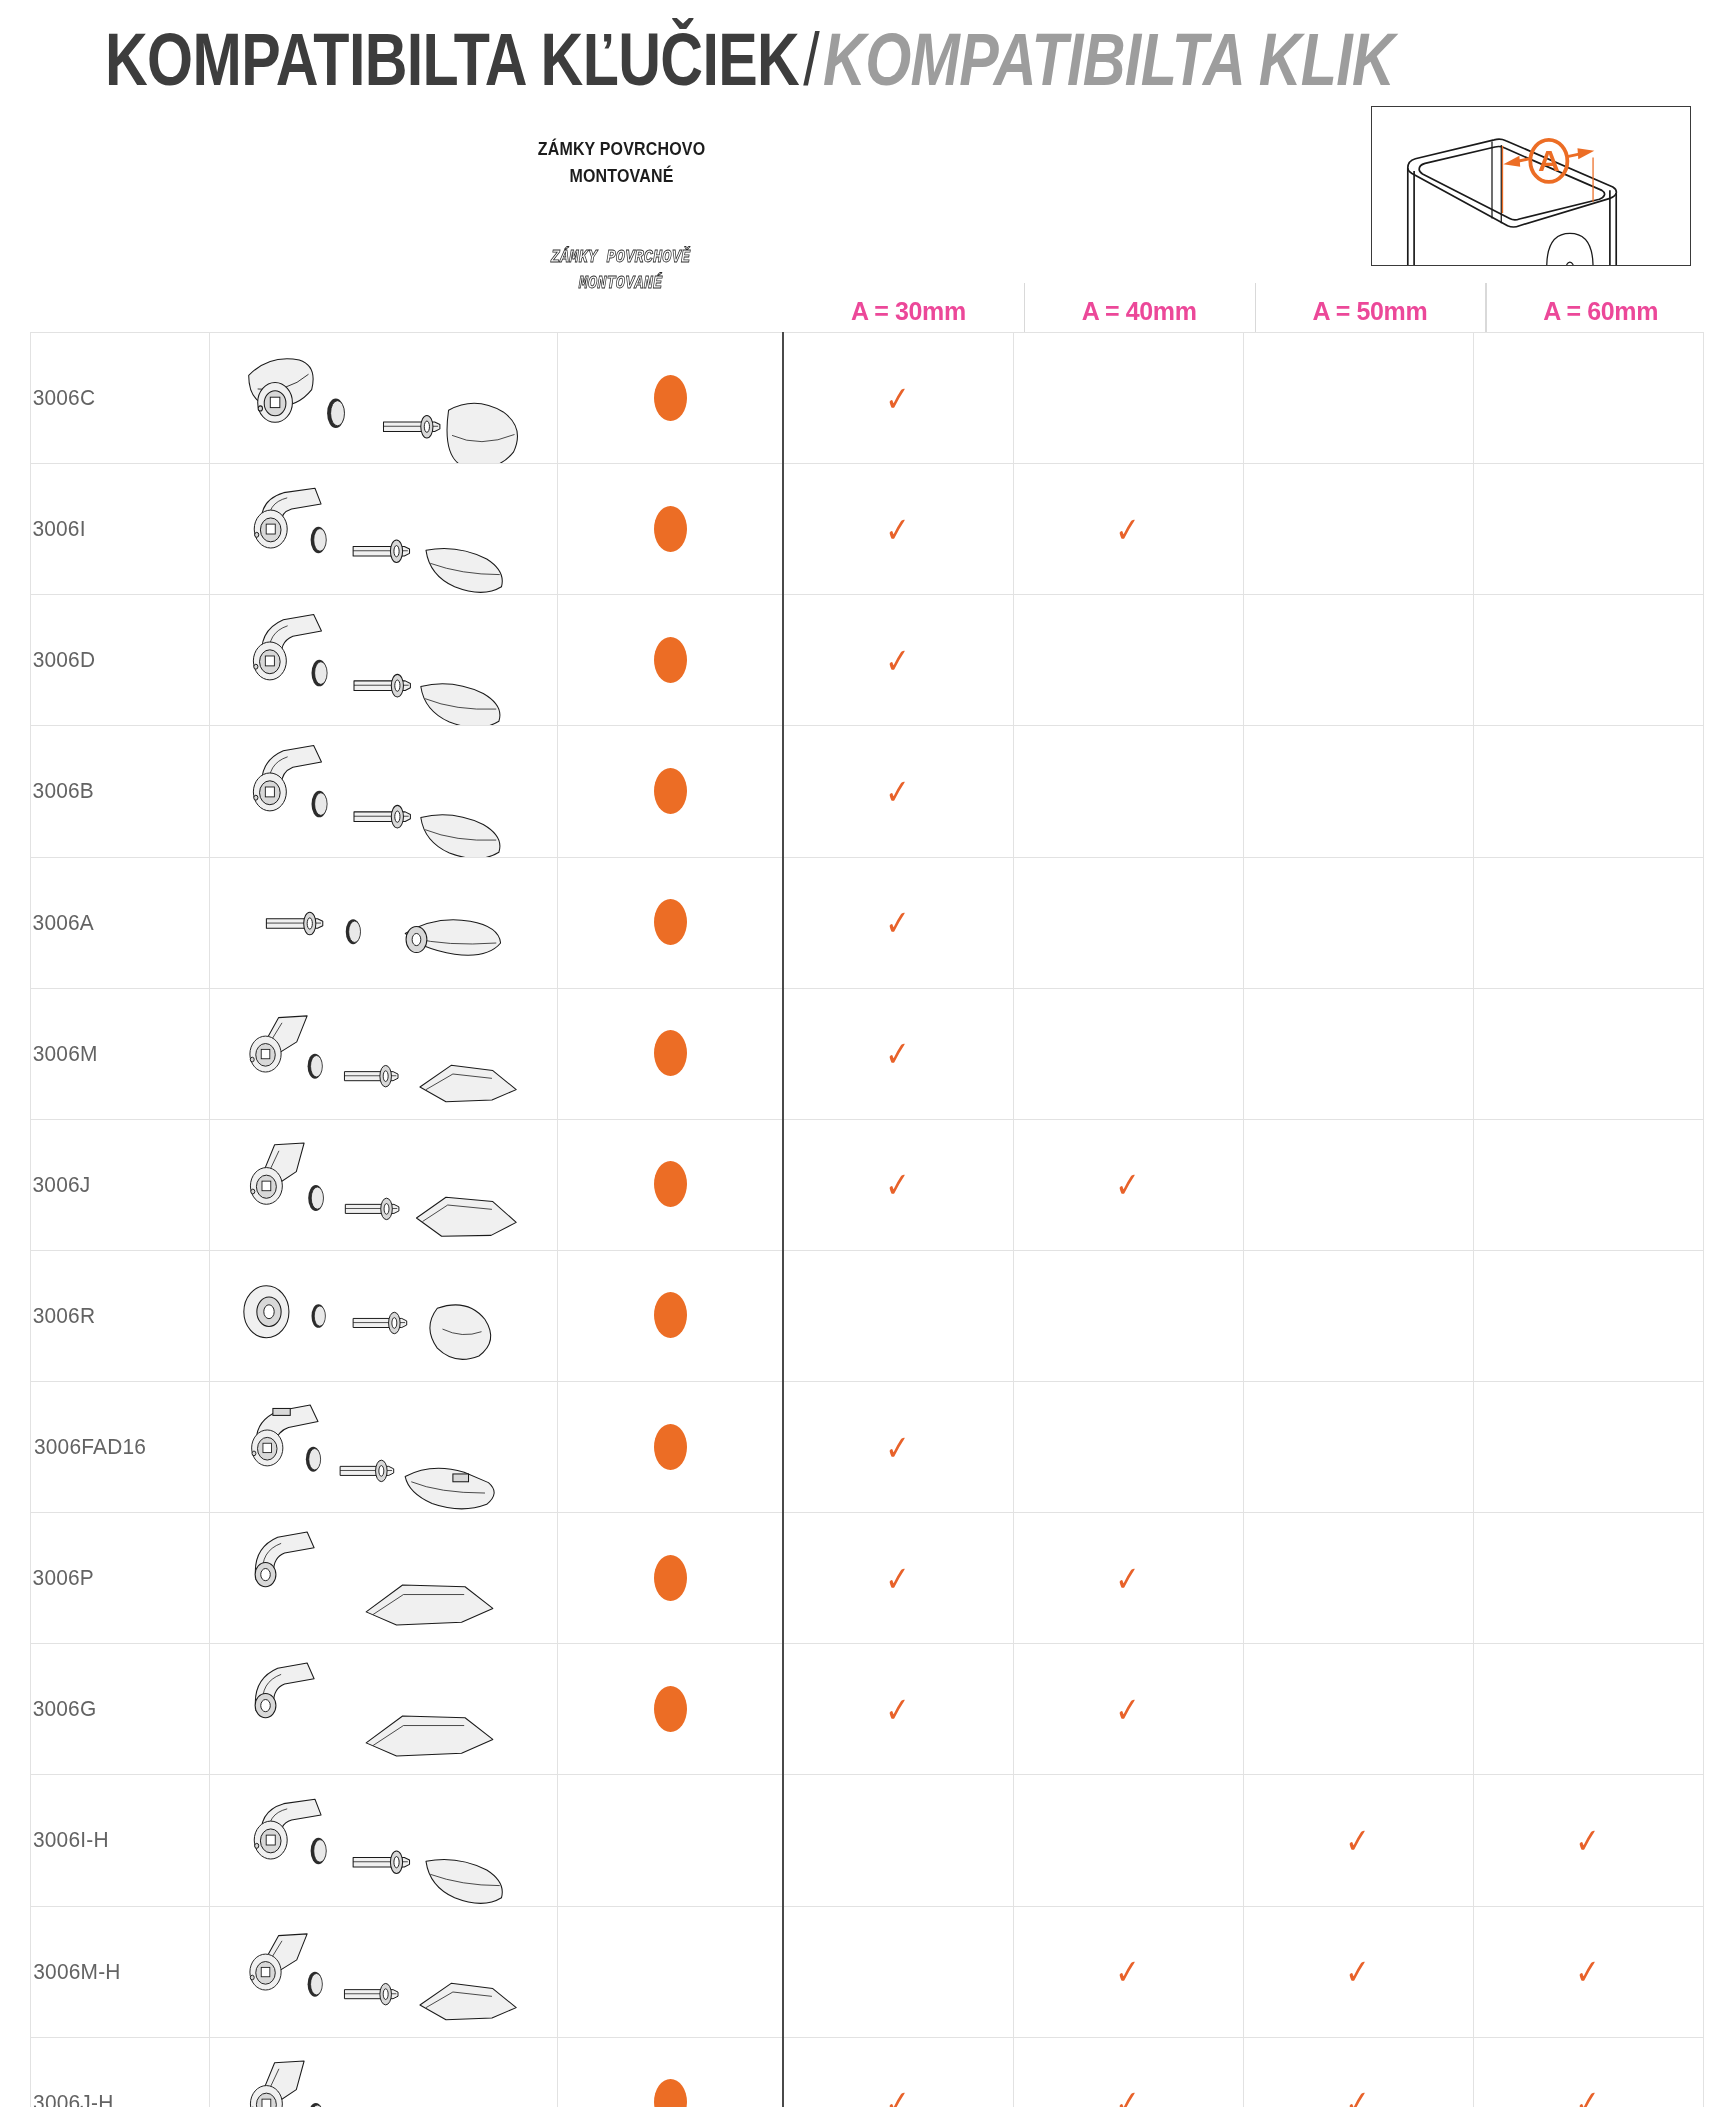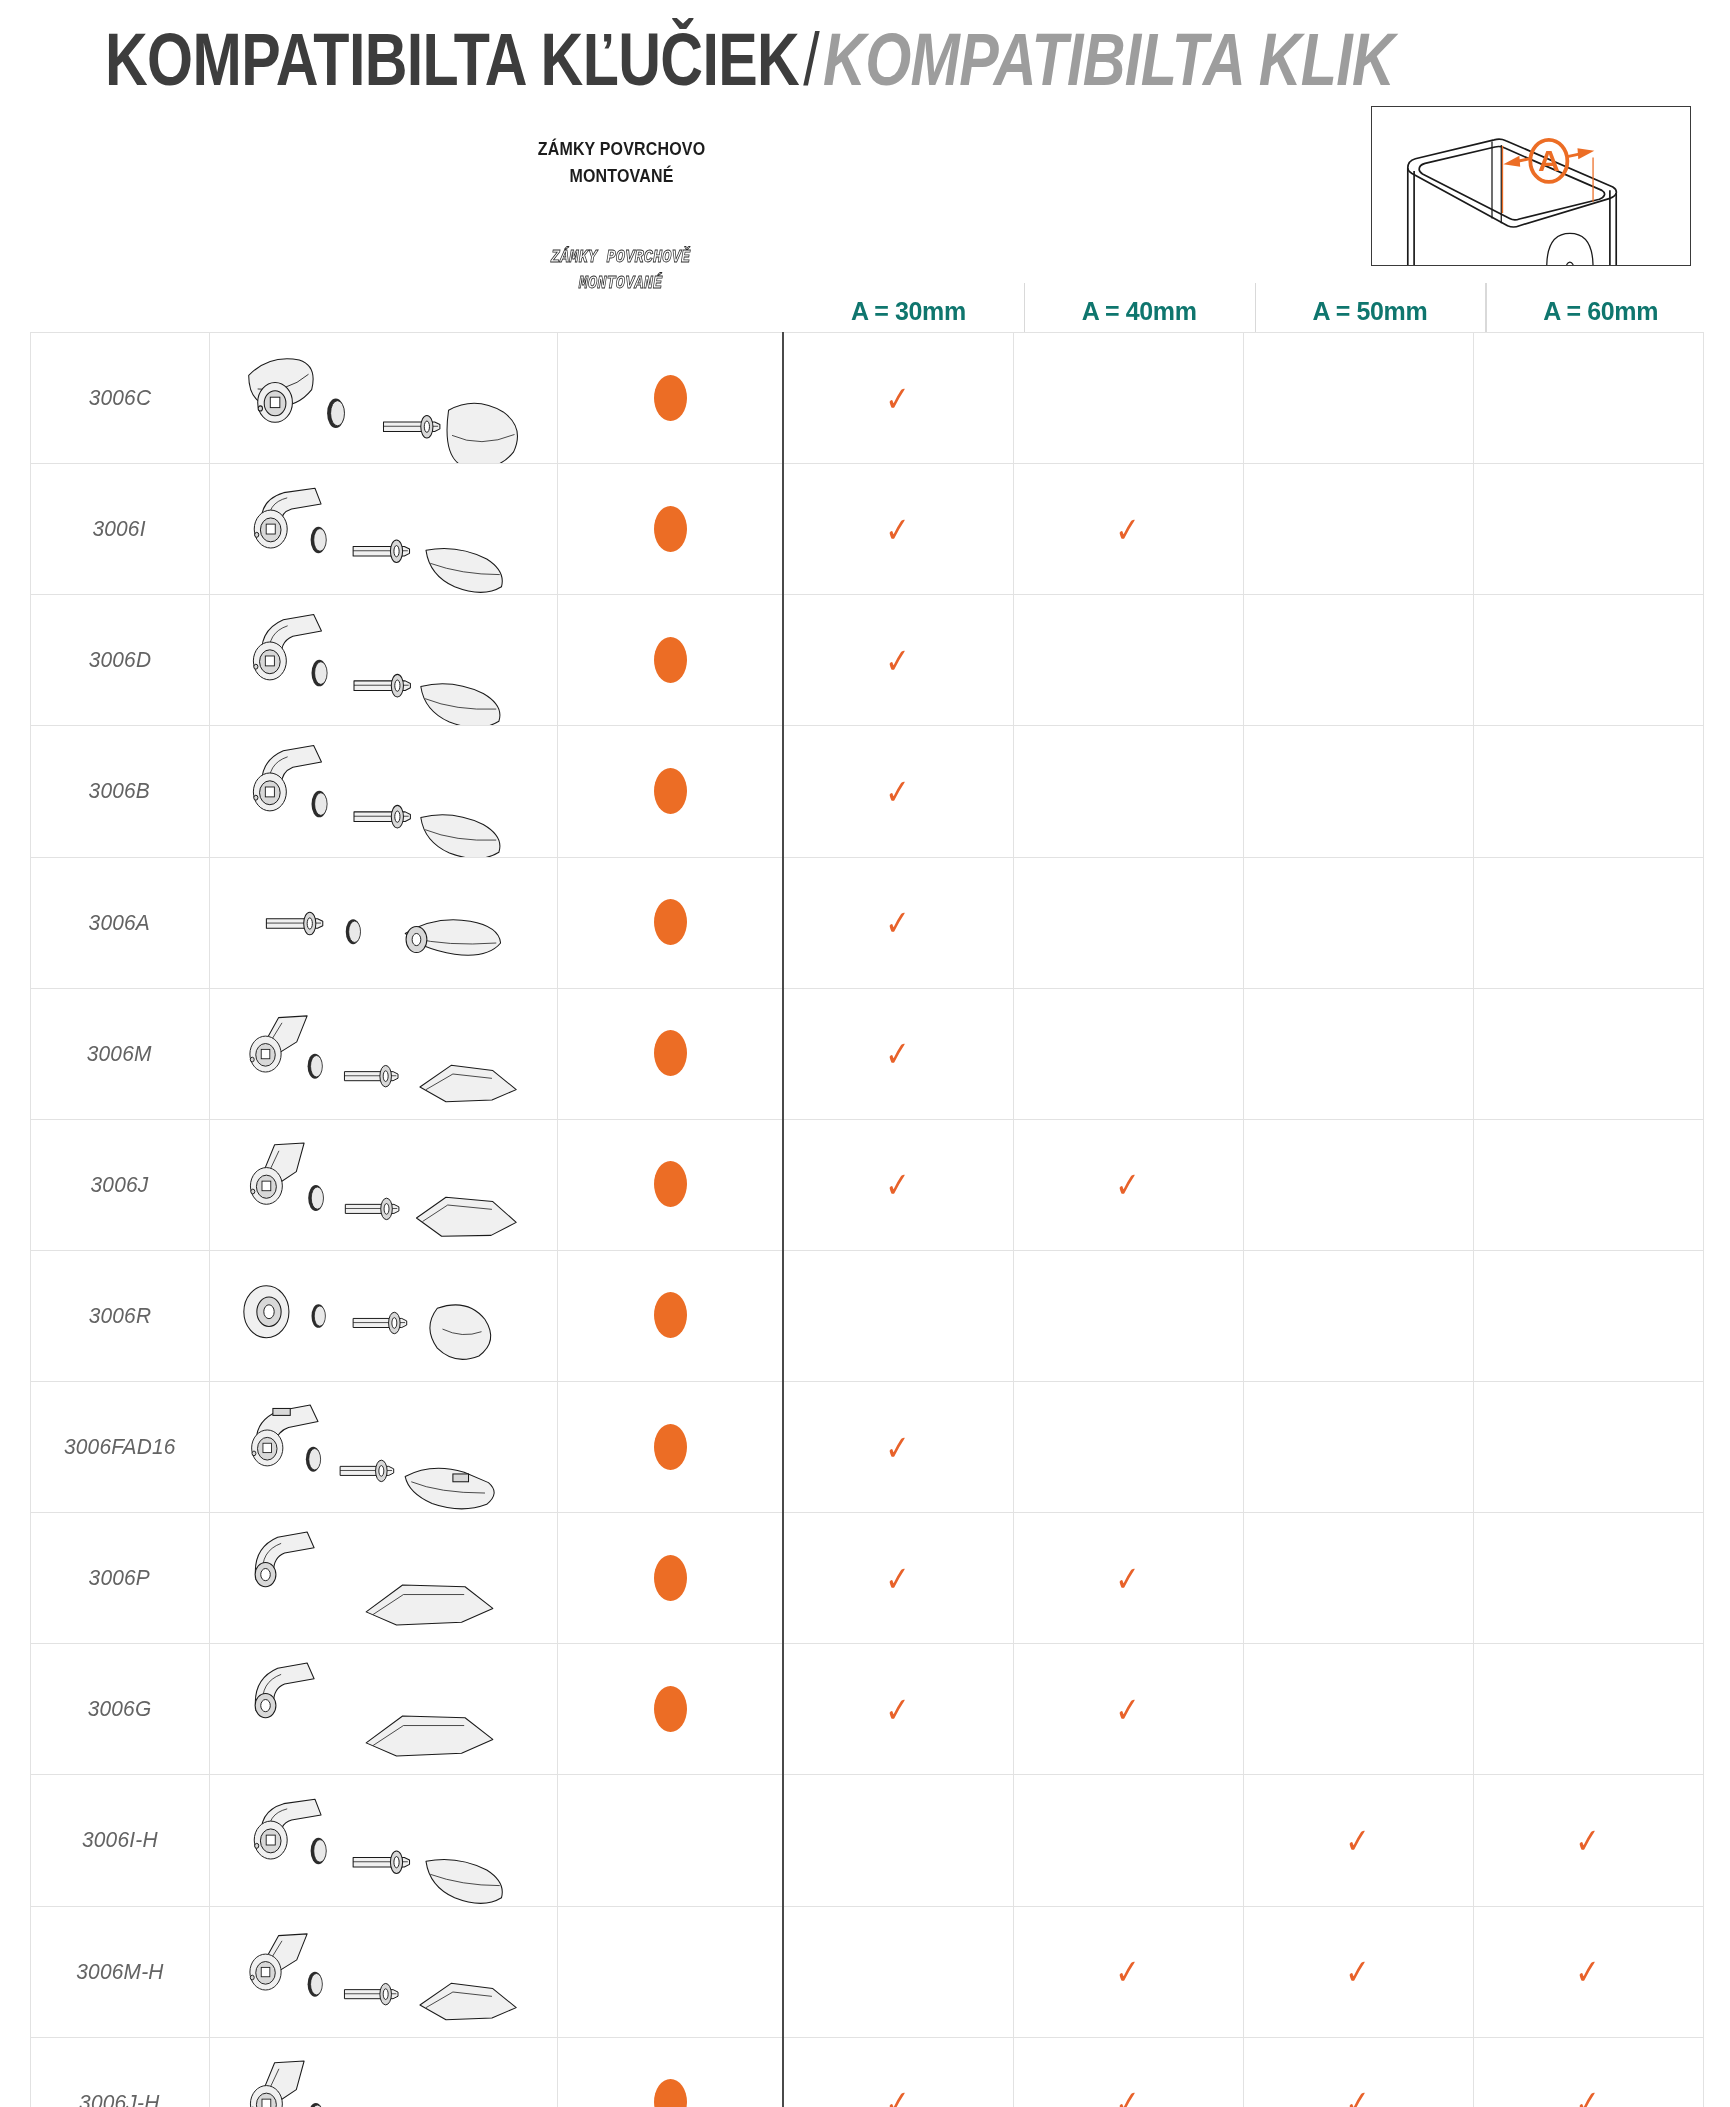--- a/index.html
+++ b/index.html
@@ -109,21 +109,21 @@
     top: 291px;
     width: 923px;
     height: 39px;
     display: flex;
   }
   .colhead-cell {
     flex: 1 1 0;
     text-align: center;
     font-size: 25px;
     font-weight: 700;
-    color: #0f766e;
+    color: #ec4899;
     letter-spacing: -0.4px;
     position: relative;
     display: flex;
     align-items: flex-end;
     justify-content: center;
     padding-bottom: 4.2px;
     box-sizing: border-box;
   }
   .colhead-cell + .colhead-cell::before {
     content: "";
@@ -142,21 +142,21 @@
     border-collapse: collapse;
     table-layout: fixed;
   }
   #tbl td {
     border: 1.3px solid #e2e2e2;
     padding: 0;
     vertical-align: middle;
     box-sizing: border-box;
     background: #ffffff;
   }
-  .c-name { width: 179px;  text-align: center; font-style: italic; }
+  .c-name { width: 179px;  text-align: left; }
   .c-img  { width: 348px;  }
   .c-dot  { width: 226px;  text-align: center; }
   .c-chk  { width: 230px;  text-align: center; }
 
   tr.r { height: 108px; }
 
   .pname {
     font-size: 22px;
     font-weight: 400;
     color: #636363;

